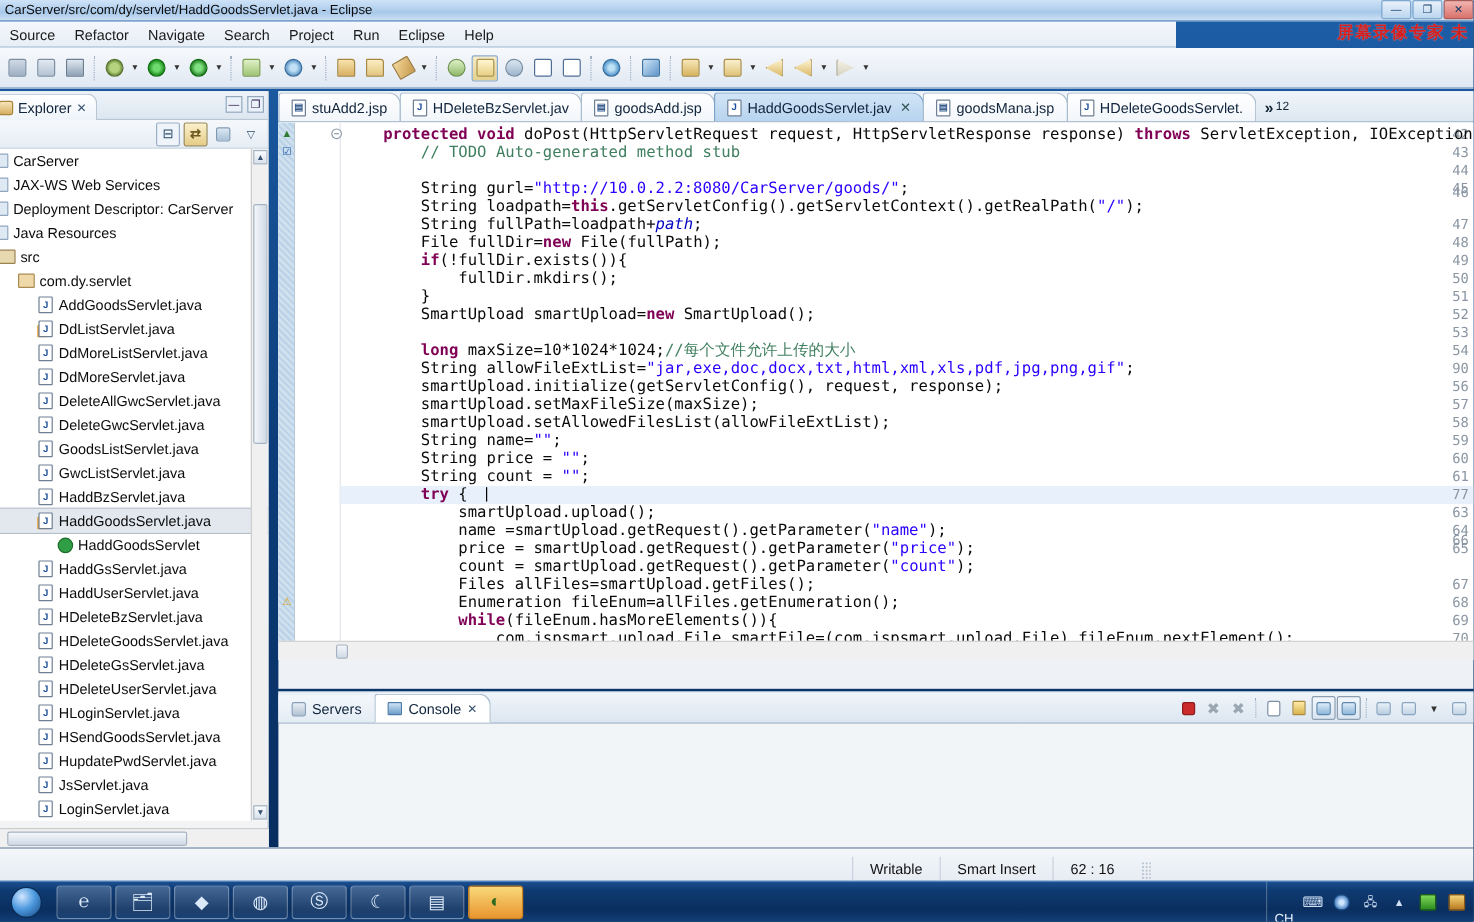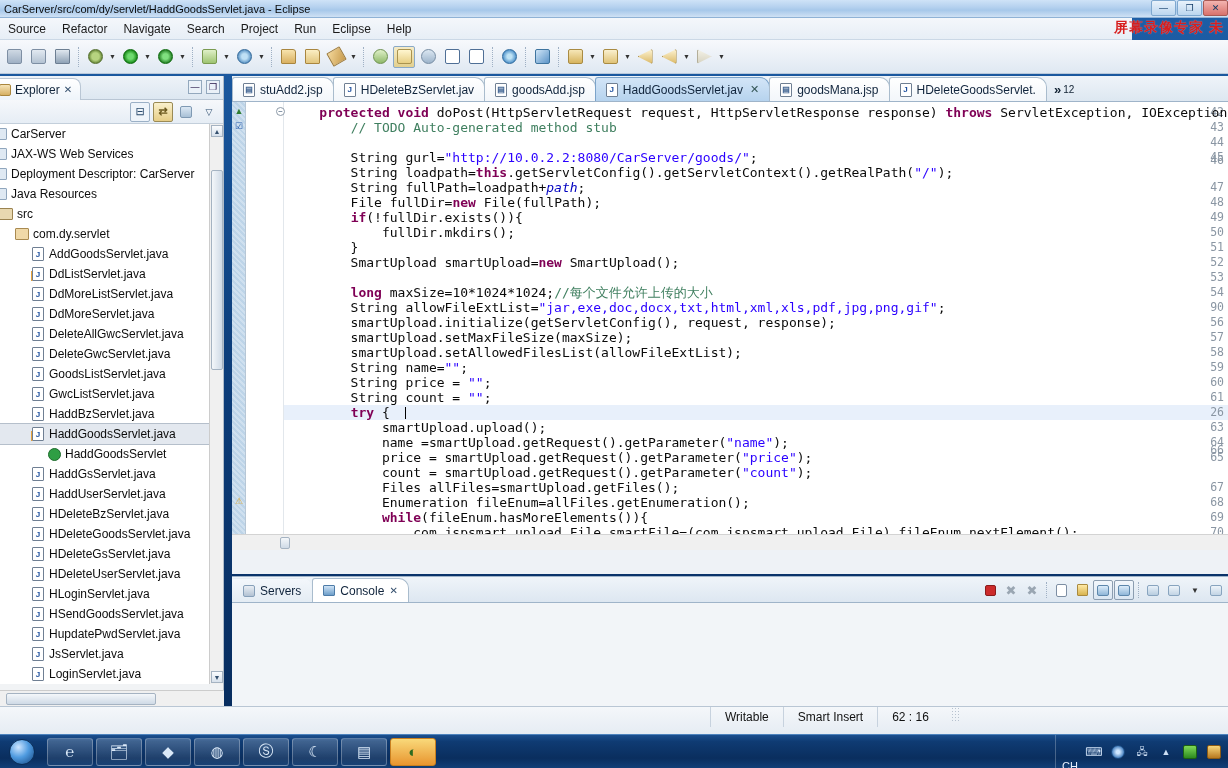--- a/index.html
+++ b/index.html
@@ -33,21 +33,21 @@
     width: 25px; height: 16px; margin-left: 1px;
     background: linear-gradient(180deg,#e9f2fb,#bcd6ef);
     border: 1px solid #7fa8cf; border-radius: 2px;
     display: flex; align-items: center; justify-content: center;
     font-size: 9px; color: #103a66;
   }
   .winbtn.close { background: linear-gradient(180deg,#f3b4b0,#d9726c); border-color:#a85a55; }
 
   
   .menubar {
-    position: absolute; left: 0; top: 18px; width: 1132px; height: 22px;
+    position: absolute; left: 0; top: 18px; width: 980px; height: 22px;
     background: linear-gradient(180deg,#f4f7fb 0%, #e7eef6 100%);
     border-bottom: 1px solid #cbd8e6;
     display: flex; align-items: center;
   }
   .menuitem {
     font-size: 12px; color: #1a1a1a; padding: 2px 8px; white-space: nowrap;
     font-family: "Liberation Sans", sans-serif;
   }
   .watermark {
     position: absolute; right: 4px; top: 19px;
@@ -250,21 +250,21 @@
     background: #ffffff; padding: 3px 4px;
     font-size: 12px; color: #111; font-family: "Liberation Sans", sans-serif;
     white-space: nowrap; overflow: hidden;
   }
 
   
   .statusbar {
     position: absolute; left: 0; top: 706px; width: 1228px; height: 28px;
     background: linear-gradient(180deg,#f4f7fa,#e6ecf3);
     border-top: 1px solid #b9c6d4;
-    display: flex; align-items: flex-start;
+    display: flex; align-items: flex-end;
   }
   .st-cell {
     font-size: 12px; color: #111; padding: 0 14px; height: 20px;
     display: flex; align-items: center; border-left: 1px solid #c7d2de;
   }
   .st-grip { width: 8px; height: 16px;
     background-image: radial-gradient(#b7c2cf 1px, transparent 1px);
     background-size: 3px 3px; margin-left: 8px; }
 
   
@@ -669,21 +669,21 @@
           <div class="lineno" style="top: 153px;">52</div>
           <div class="lineno" style="top: 168px;">53</div>
           <div class="lineno" style="top: 183px;">54</div>
           <div class="lineno" style="top: 198px;">90</div>
           <div class="lineno" style="top: 213px;">56</div>
           <div class="lineno" style="top: 228px;">57</div>
           <div class="lineno" style="top: 243px;">58</div>
           <div class="lineno" style="top: 258px;">59</div>
           <div class="lineno" style="top: 273px;">60</div>
           <div class="lineno" style="top: 288px;">61</div>
-          <div class="lineno" style="top: 303px;">26</div>
+          <div class="lineno" style="top: 303px;">77</div>
           <div class="lineno" style="top: 318px;">63</div>
           <div class="lineno" style="top: 333px;">64</div>
           <div class="lineno" style="top: 348px;">65</div>
           <div class="lineno" style="top: 341px;">66</div>
           <div class="lineno" style="top: 378px;">67</div>
           <div class="lineno" style="top: 393px;">68</div>
           <div class="lineno" style="top: 408px;">69</div>
           <div class="lineno" style="top: 423px;">70</div>
           <div class="lineno" style="top: 438px;">71</div>
         </div>

